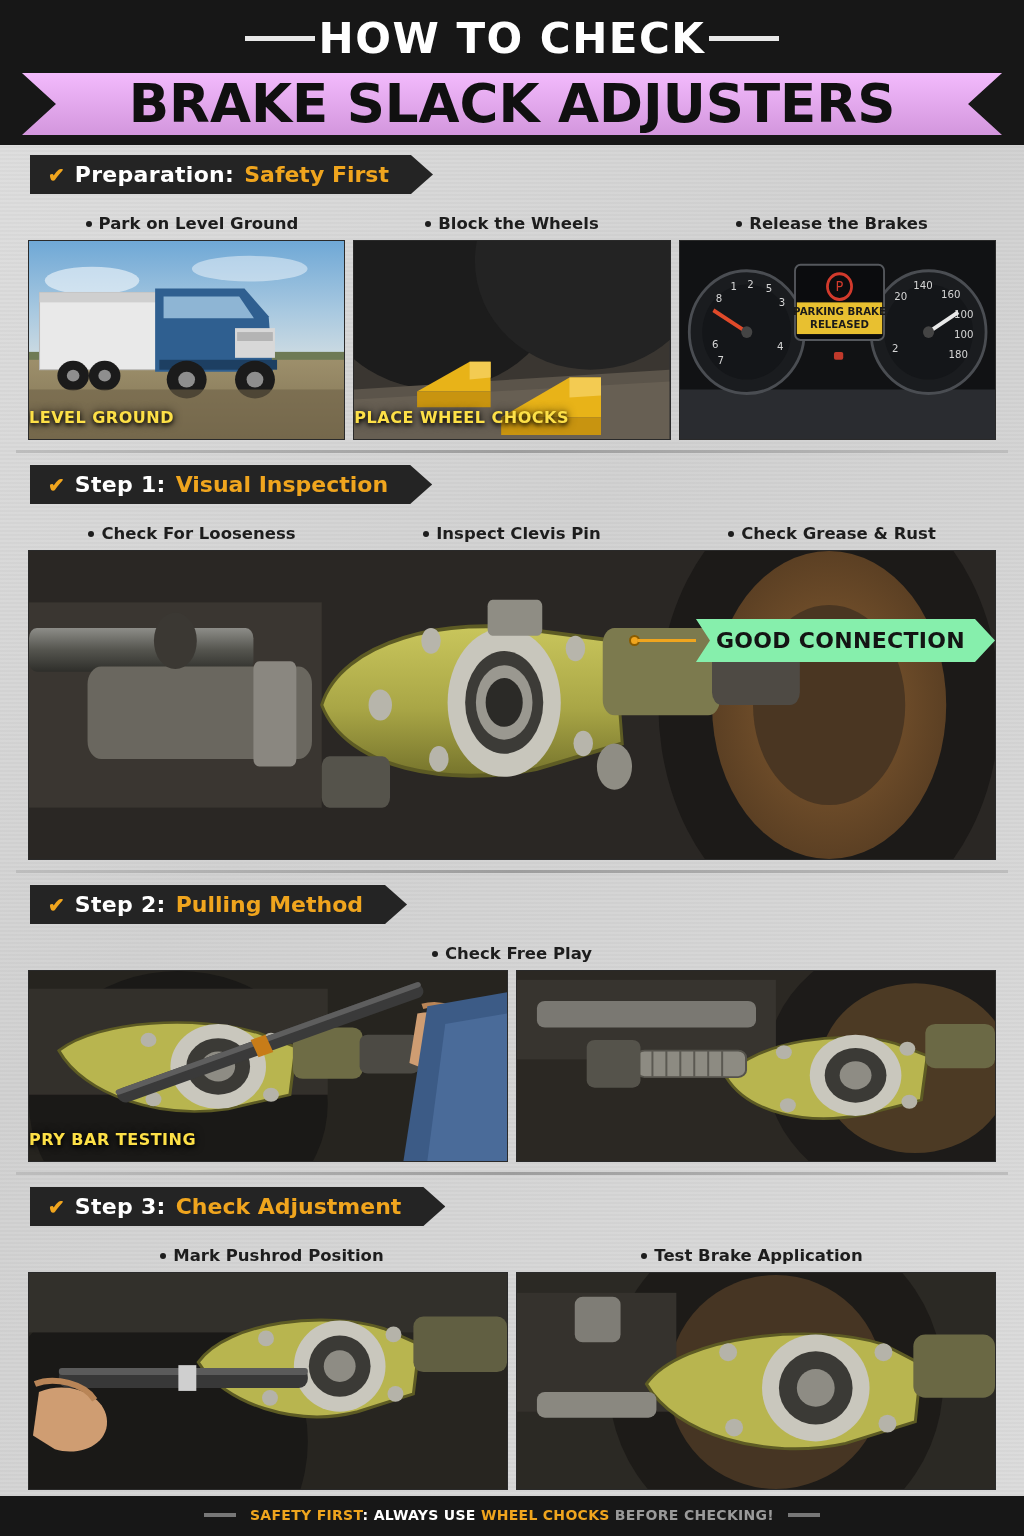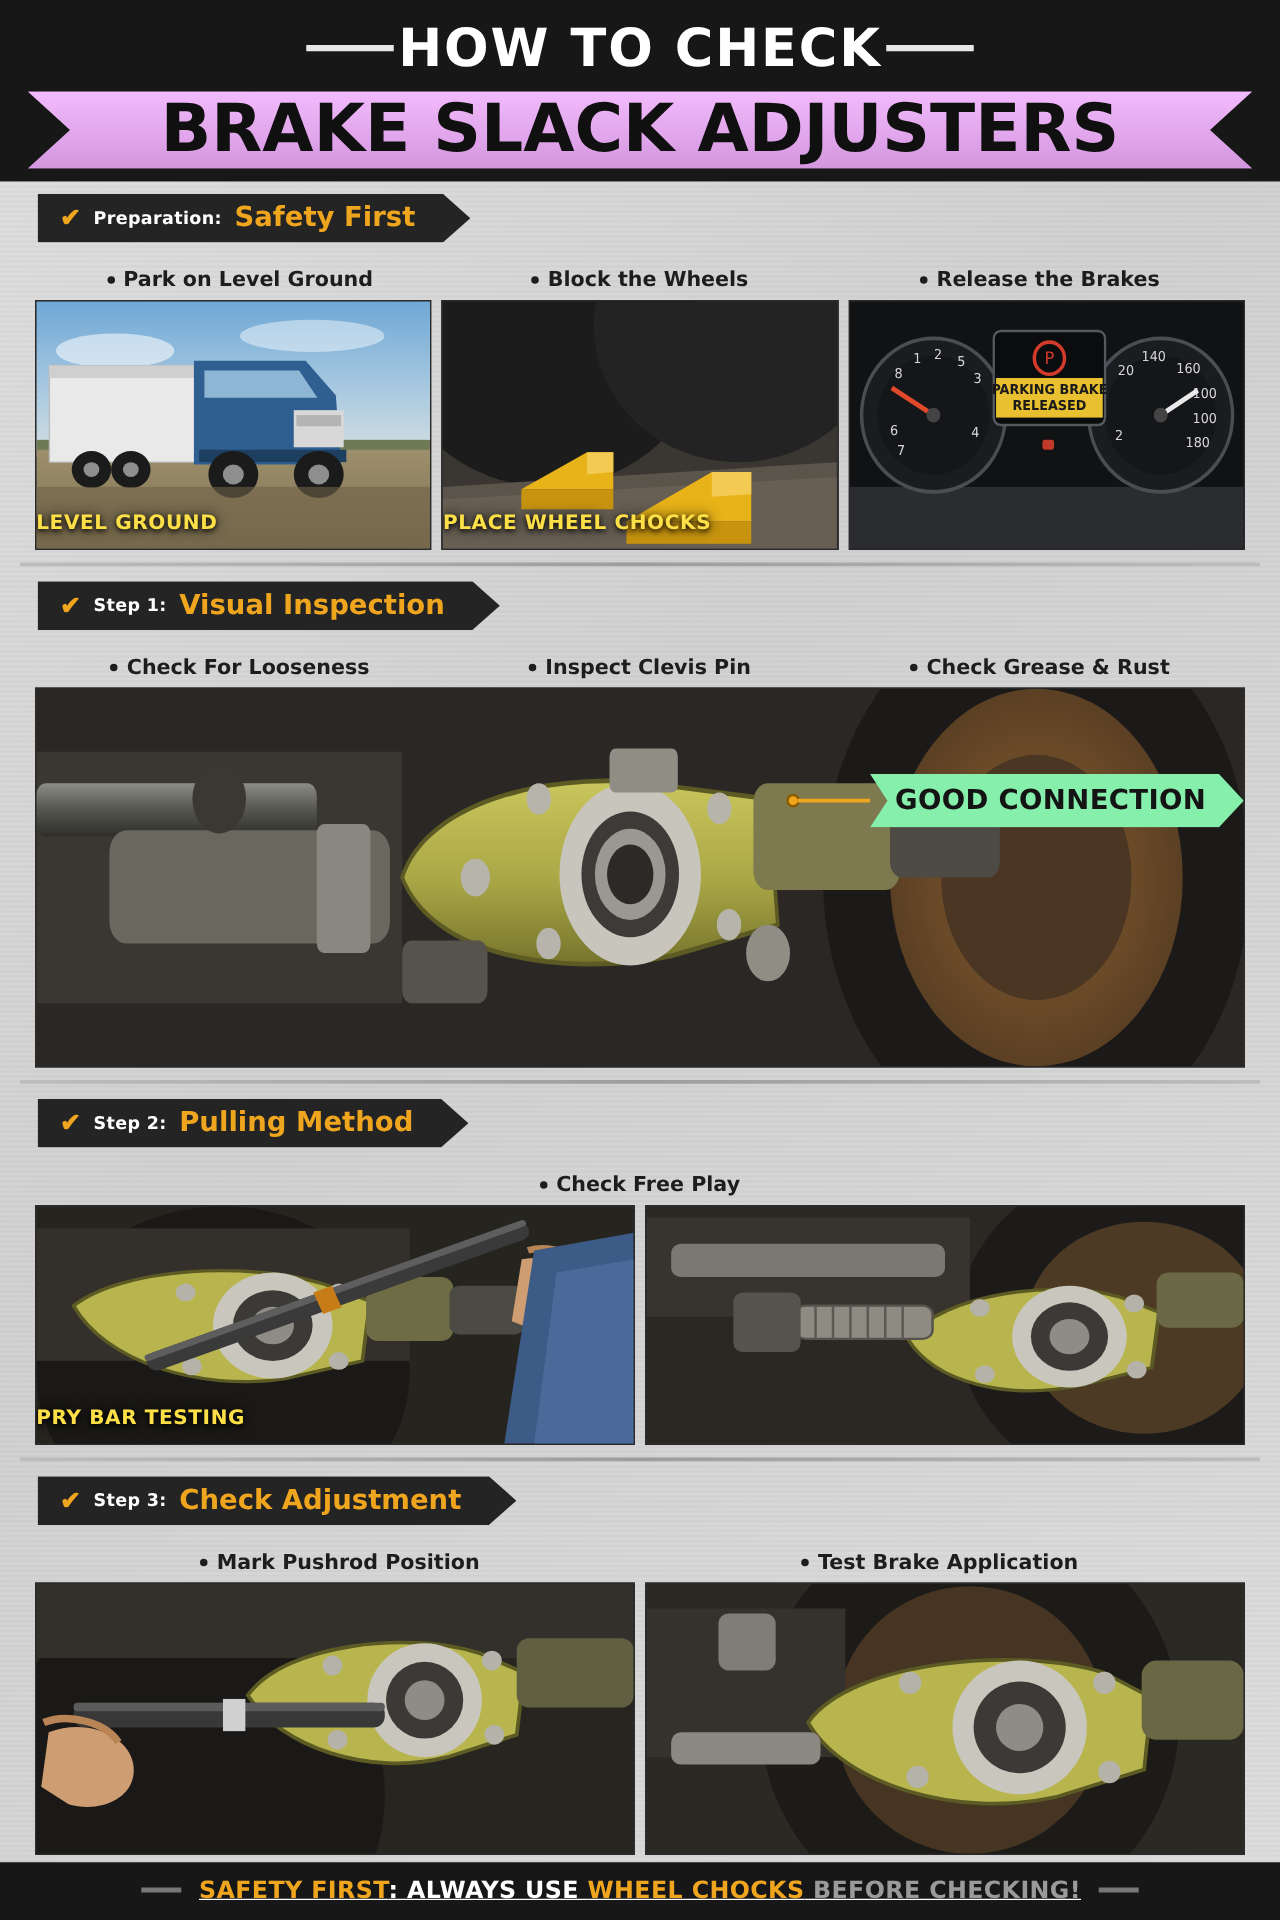--- a/index.html
+++ b/index.html
@@ -110,21 +110,21 @@
     clip-path: polygon(0 0, calc(100% - 22px) 0, 100% 50%, calc(100% - 22px) 100%, 0 100%);
     box-shadow: 2px 2px 0 rgba(0,0,0,.2);
   }
   .check {
     color: #f0a51e;
     font-size: 20px;
     line-height: 1;
     font-weight: bold;
   }
   .ribbon-label {
-    font-size: 14px;
+    font-size: 22px;
     font-weight: bold;
     letter-spacing: .3px;
     font-family: "DejaVu Sans", sans-serif;
   }
   .ribbon-accent {
     font-size: 22px;
     font-weight: bold;
     color: #f0a51e;
     font-family: "DejaVu Sans", sans-serif;
   }
@@ -204,26 +204,25 @@
   .footer {
     flex: 0 0 auto;
     background: #171717;
     padding: 11px 0 13px 0;
     display: flex;
     align-items: center;
     justify-content: center;
     gap: 14px;
   }
   .footer-text {
-    font-size: 19px;
+    font-size: 14px;
     font-weight: bold;
     letter-spacing: .3px;
     color: #ffffff;
     font-family: "DejaVu Sans", sans-serif;
-    text-decoration: underline;
   }
   .f-yellow { color: #f0a51e; }
   .f-grey { color: #9a9a9a; }
   .f-dash { width: 32px; height: 4px; background: #777; }
 
   
   .art { position: absolute; inset: 0; width: 100%; height: 100%; display: block; }
 </style>
 </head>
 <body>

